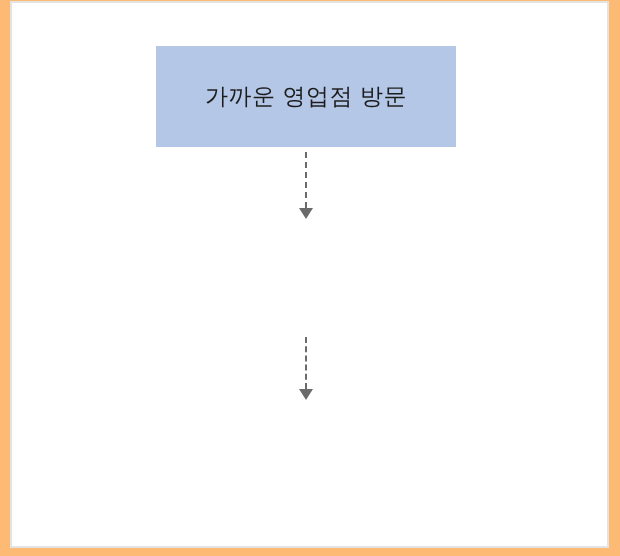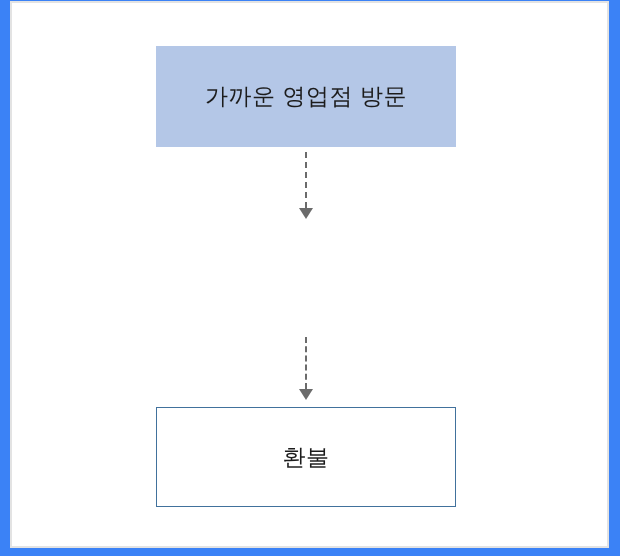--- a/index.html
+++ b/index.html
@@ -5,21 +5,21 @@
   html, body {
     margin: 0;
     padding: 0;
     background: #ffffff;
     font-family: "Liberation Sans", "DejaVu Sans", sans-serif;
   }
   .canvas {
     position: relative;
     width: 620px;
     height: 556px;
-    background: #3b82f6;
+    background: #fdba74;
     overflow: hidden;
   }
   .frame {
     position: absolute;
     left: 10px;
     top: 1px;
     width: 595px;
     height: 543px;
     border: 2px solid #e3e3e3;
     background: #ffffff;
@@ -92,16 +92,13 @@
     <div class="dash-line"></div>
     <div class="arrow-head"></div>
   </div>
 
 
   <div class="connector connector-2">
     <div class="dash-line"></div>
     <div class="arrow-head"></div>
   </div>
 
-  <div class="step step-3">
-    <span class="step-label">환불</span>
-  </div>
 </div>
 
 </body></html>

